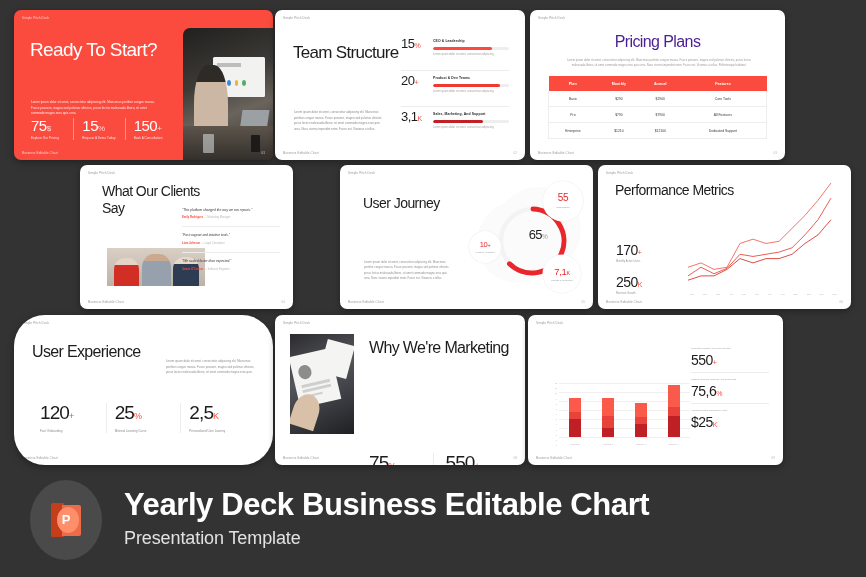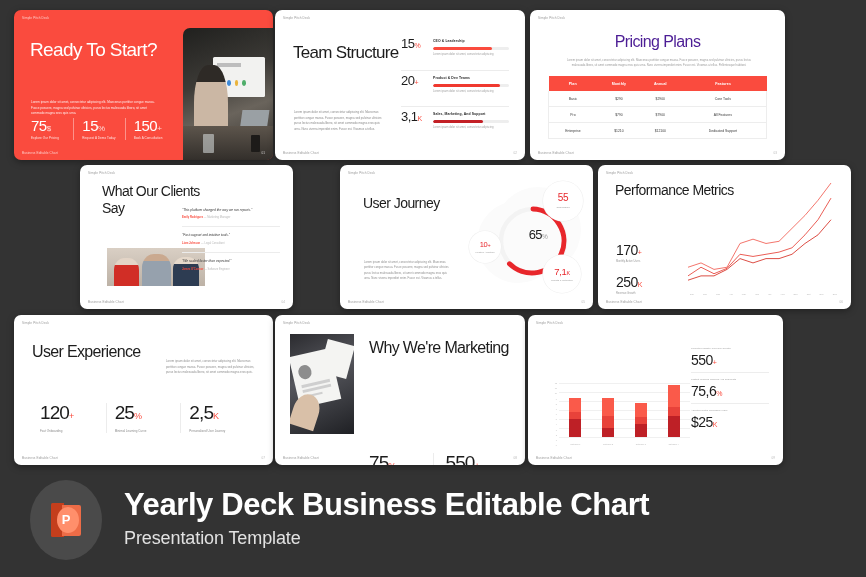--- a/index.html
+++ b/index.html
@@ -187,21 +187,21 @@
   #s6 .kpi .num sup { font-size:7px; color:#FA4B3E; vertical-align:baseline; }
   #s6 .kpi .cap { font-size:2.6px; color:#9b9b9b; margin-top:3px; }
   #s6 .chart { position:absolute; left:88px; top:18px; width:155px; height:108px; }
   #s6 .months {
     position:absolute; left:88px; bottom:14px; width:155px;
     display:flex; justify-content:space-between; padding:0 4px;
   }
   #s6 .months span { font-size:2.3px; color:#b4b4b4; }
 
   
-  #s7 { left: 14px; top: 315px; width: 259px; height: 150px; }
+  #s7 { left: 14px; top: 315px; width: 259px; height: 150px; border-radius: 31px; }
   #s7 .title {
     position:absolute; left:18px; top:28px; width:120px;
     font-size:16px; line-height:1.16; color:#1c1c1c; letter-spacing:-.65px;
   }
   #s7 .lorem {
     position:absolute; left:152px; top:44px; width:90px;
     font-size:2.9px; line-height:1.95; color:#8f8f8f;
   }
   #s7 .stats { position:absolute; left:18px; top:88px; width:223px; display:flex; }
   #s7 .st { flex:1; padding:0 8px; }

